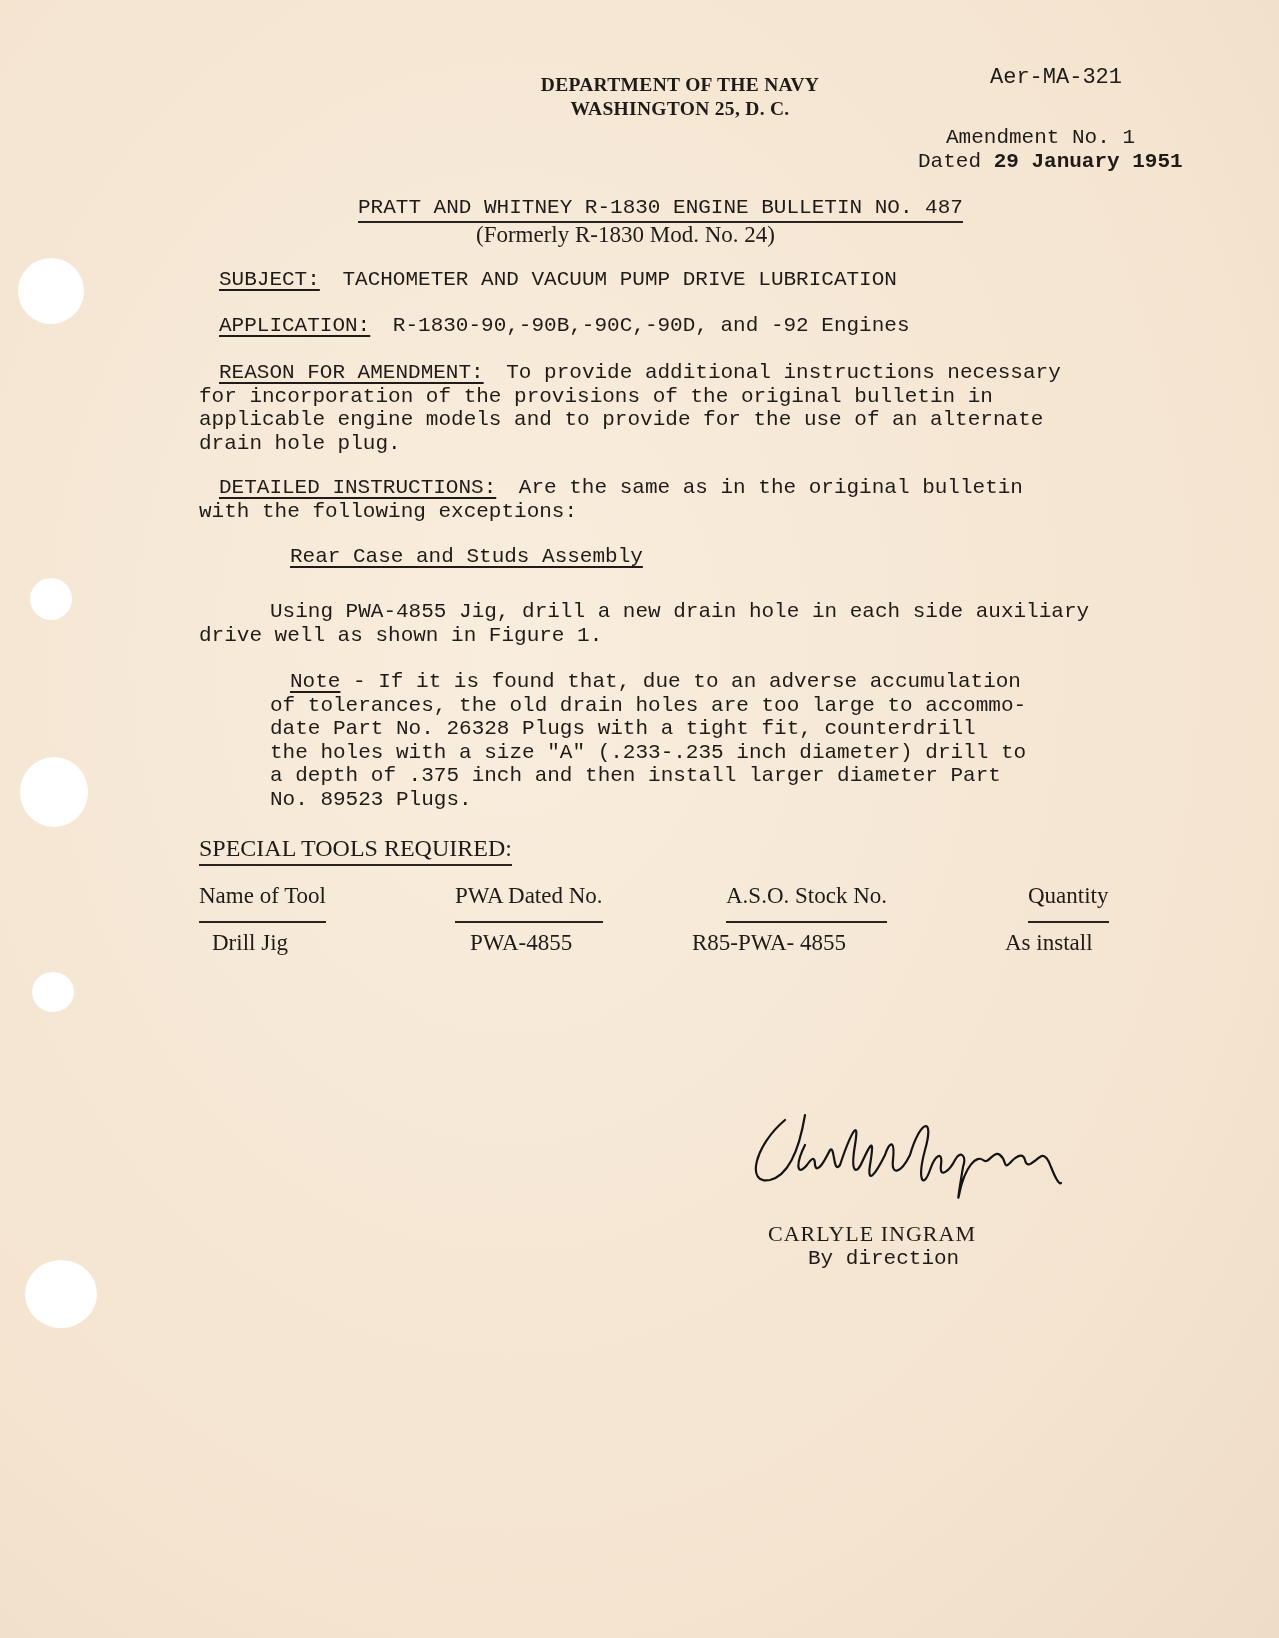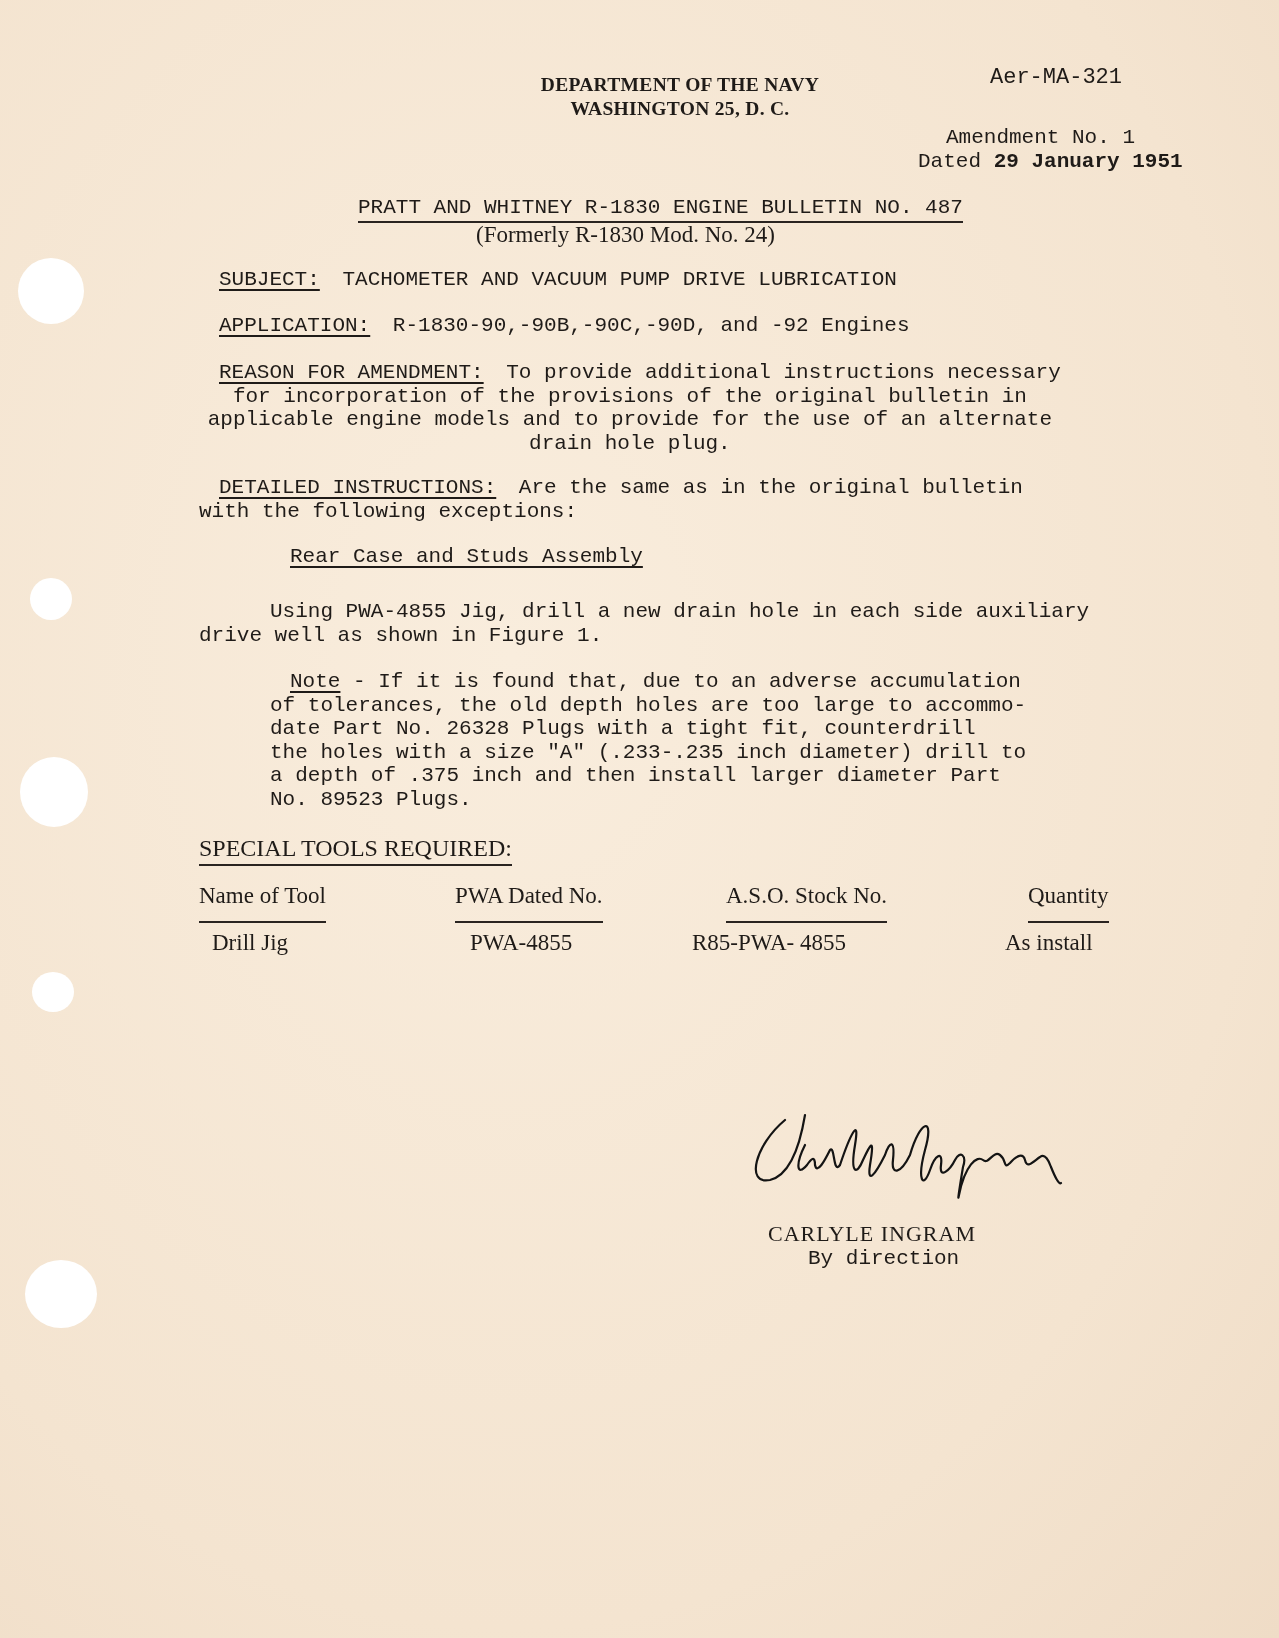--- a/index.html
+++ b/index.html
@@ -46,21 +46,21 @@
   <div class="abs mono" style="left:199px;top:268px;">
     <span class="u">SUBJECT:</span>
     <span style="margin-left:10px;">TACHOMETER AND VACUUM PUMP DRIVE LUBRICATION</span>
   </div>
 
   <div class="abs mono" style="left:199px;top:314px;">
     <span class="u">APPLICATION:</span>
     <span style="margin-left:10px;">R-1830-90,-90B,-90C,-90D, and -92 Engines</span>
   </div>
 
-  <div class="abs mono" style="left:199px;top:361px;text-align:center;">
+  <div class="abs mono" style="left:199px;top:361px;">
     <div>
       <span class="u">REASON FOR AMENDMENT:</span>
       <span style="margin-left:10px;">To provide additional instructions necessary</span>
     </div>
     <div>for incorporation of the provisions of the original bulletin in</div>
     <div>applicable engine models and to provide for the use of an alternate</div>
     <div>drain hole plug.</div>
   </div>
 
   <div class="abs mono" style="left:199px;top:476px;">
@@ -75,21 +75,21 @@
 
   <div class="abs mono" style="left:199px;top:600px;">
     <div style="padding-left:71px;">Using PWA-4855 Jig, drill a new drain hole in each side auxiliary</div>
     <div>drive well as shown in Figure 1.</div>
   </div>
 
   <div class="abs mono" style="left:270px;top:670px;">
     <div>
       <span class="u">Note</span><span> - If it is found that, due to an adverse accumulation</span>
     </div>
-    <div>of tolerances, the old depth holes are too large to accommo-</div>
+    <div>of tolerances, the old drain holes are too large to accommo-</div>
     <div>date Part No. 26328 Plugs with a tight fit, counterdrill</div>
     <div>the holes with a size "A" (.233-.235 inch diameter) drill to</div>
     <div>a depth of .375 inch and then install larger diameter Part</div>
     <div>No. 89523 Plugs.</div>
   </div>
 
   <div class="abs serif" style="left:199px;top:835px;font-size:24px;border-bottom:2px solid #2a2420;padding-bottom:2px;">SPECIAL TOOLS REQUIRED:</div>
 
   <div class="abs col-head" style="left:199px;top:883px;">Name of Tool</div>
   <div class="abs col-head" style="left:455px;top:883px;">PWA Dated No.</div>

